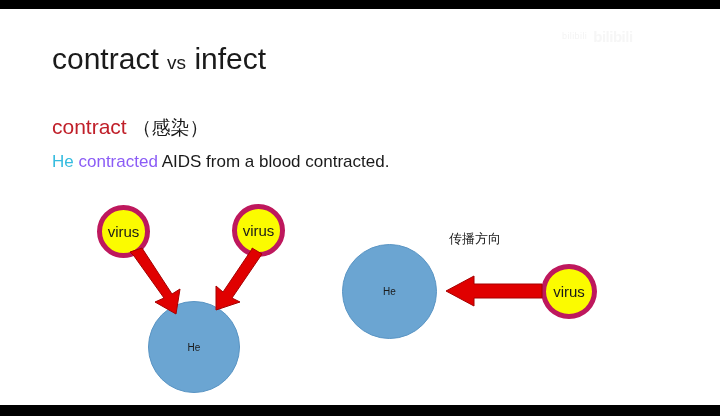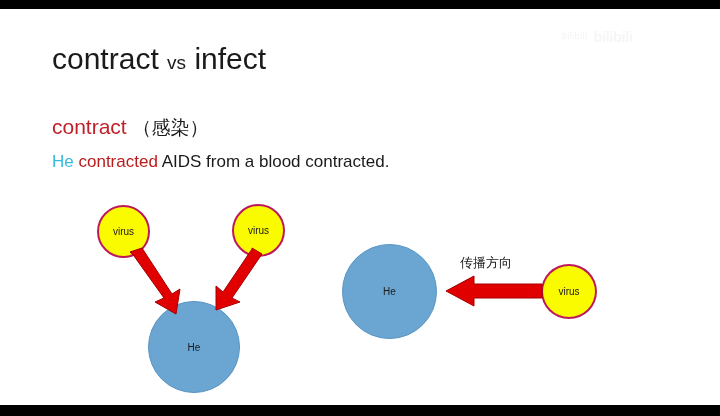--- a/index.html
+++ b/index.html
@@ -80,36 +80,36 @@
   #example-line {
     position: absolute;
     left: 52px;
     top: 153px;
     font-size: 17px;
     color: #1a1a1a;
     white-space: nowrap;
     line-height: 1;
   }
   #example-line .subject { color: #36bcdf; }
-  #example-line .verb { color: #b91c1c; }
+  #example-line .verb { color: #8b5cf6; }
 
   
   .circle {
     position: absolute;
     border-radius: 50%;
     display: flex;
     align-items: center;
     justify-content: center;
     box-sizing: border-box;
     color: #1a1a1a;
   }
   .virus-circle {
     background: #fbfb00;
-    border: 2px solid #be185d;
-    font-size: 10px;
+    border: 5px solid #be185d;
+    font-size: 15px;
   }
   .he-circle {
     background: #6ba5d2;
     border: 1px solid #5a95c4;
     font-size: 10px;
   }
   .arrow-svg {
     position: absolute;
     overflow: visible;
   }
@@ -125,21 +125,21 @@
   #virus-left   { left: 97px;  top: 205px; width: 53px; height: 53px; }
   #virus-right  { left: 232px; top: 204px; width: 53px; height: 53px; }
   #he-left      { left: 148px; top: 301px; width: 92px; height: 92px; }
   #arrow-left   { left: 128px; top: 248px; }
   #arrow-right  { left: 210px; top: 246px; }
 
   
   #he-right     { left: 342px; top: 244px; width: 95px; height: 95px; }
   #virus-far    { left: 541px; top: 264px; width: 56px; height: 55px; }
   #arrow-horiz  { left: 444px; top: 274px; }
-  #label-spread { left: 460px; top: 232px; margin-top: 24px; }
+  #label-spread { left: 449px; top: 232px; }
 </style>
 </head>
 <body>
 
 <div id="slide">
 
   <div id="bar-top" class="letterbox"></div>
 
   <div id="watermark">
     <span class="wm-text">bilibili</span>

